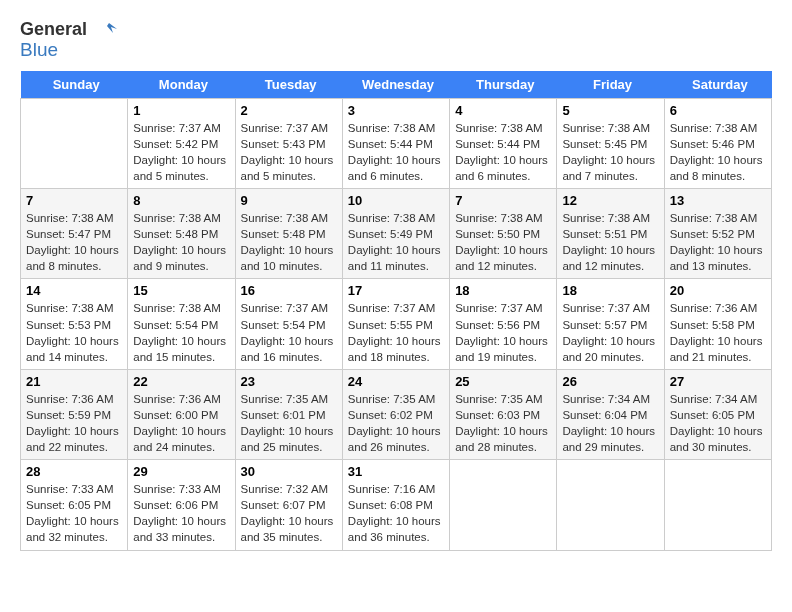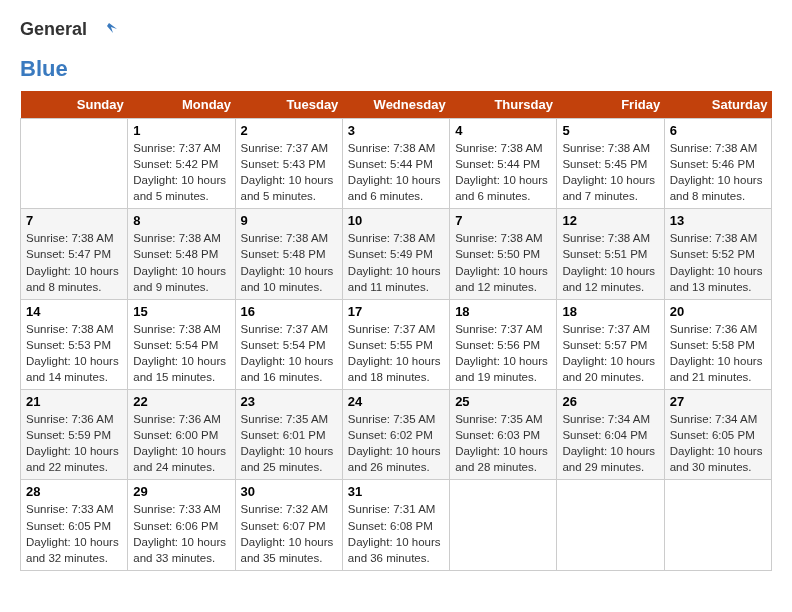--- a/index.html
+++ b/index.html
@@ -32,24 +32,24 @@
     .subtitle {
       font-size: 16px;
       color: #555;
     }
     table {
       width: 100%;
       border-collapse: collapse;
       font-size: 11.5px;
     }
     thead tr th {
-      background-color: #c2410c;
+      background-color: #3b82f6;
       color: #fff;
       padding: 6px 4px;
-      text-align: right;
+      text-align: center;
       font-weight: bold;
       font-size: 13px;
     }
     tbody tr td {
       border: 1px solid #ccc;
       padding: 4px 5px;
       vertical-align: top;
       min-height: 70px;
       height: 80px;
     }
@@ -75,21 +75,21 @@
 
 <div class="header">
   <div class="logo">
 <div style="display:flex;flex-direction:column;line-height:1.1;">
   <div style="display:flex;align-items:center;gap:10px;">
     <span style="font-size:18px;font-weight:bold;color:#333;">General</span>
     <svg width="22" height="18" viewBox="0 0 22 18">
       <polygon points="12,2 20,8 14,6 16,12 10,5" fill="#3a7abf"></polygon>
     </svg>
   </div>
-  <span style="font-size:22px;font-weight:bold;color:#3a7abf;margin-top:17px;">Blue</span>
+  <span style="font-size:19px;font-weight:normal;color:#3a7abf;">Blue</span>
 </div>
     </div>
   <div class="title-block">
     <div class="main-title"></div>
     <div class="subtitle"></div>
   </div>
 </div>
 
 <table>
   <thead>
@@ -319,21 +319,21 @@
         </td>
         <td>
           <span class="day-num">30</span>
           <div class="day-info" style="white-space: pre-line;">Sunrise: 7:32 AM
 Sunset: 6:07 PM
 Daylight: 10 hours
 and 35 minutes.</div>
         </td>
         <td>
           <span class="day-num">31</span>
-          <div class="day-info" style="white-space: pre-line;">Sunrise: 7:31 AM
+          <div class="day-info" style="white-space: pre-line;">Sunrise: 7:16 AM
 Sunset: 6:08 PM
 Daylight: 10 hours
 and 36 minutes.</div>
         </td>
         <td></td>
         <td></td>
         <td></td>
       </tr>
     </tbody>
 </table>

